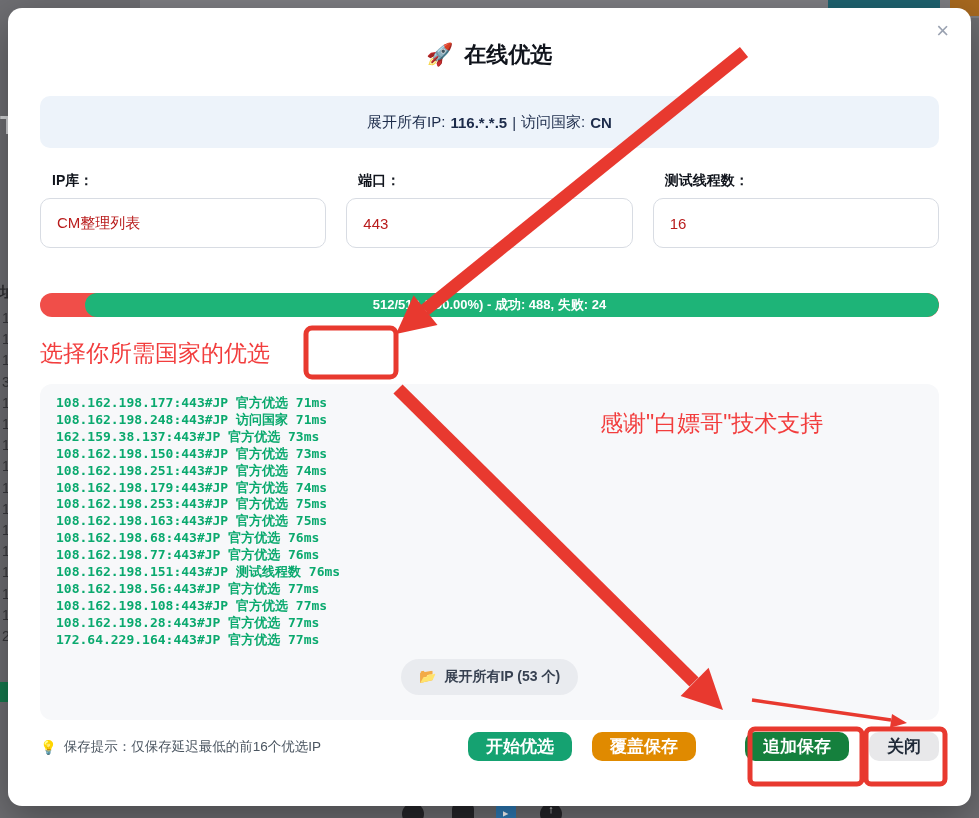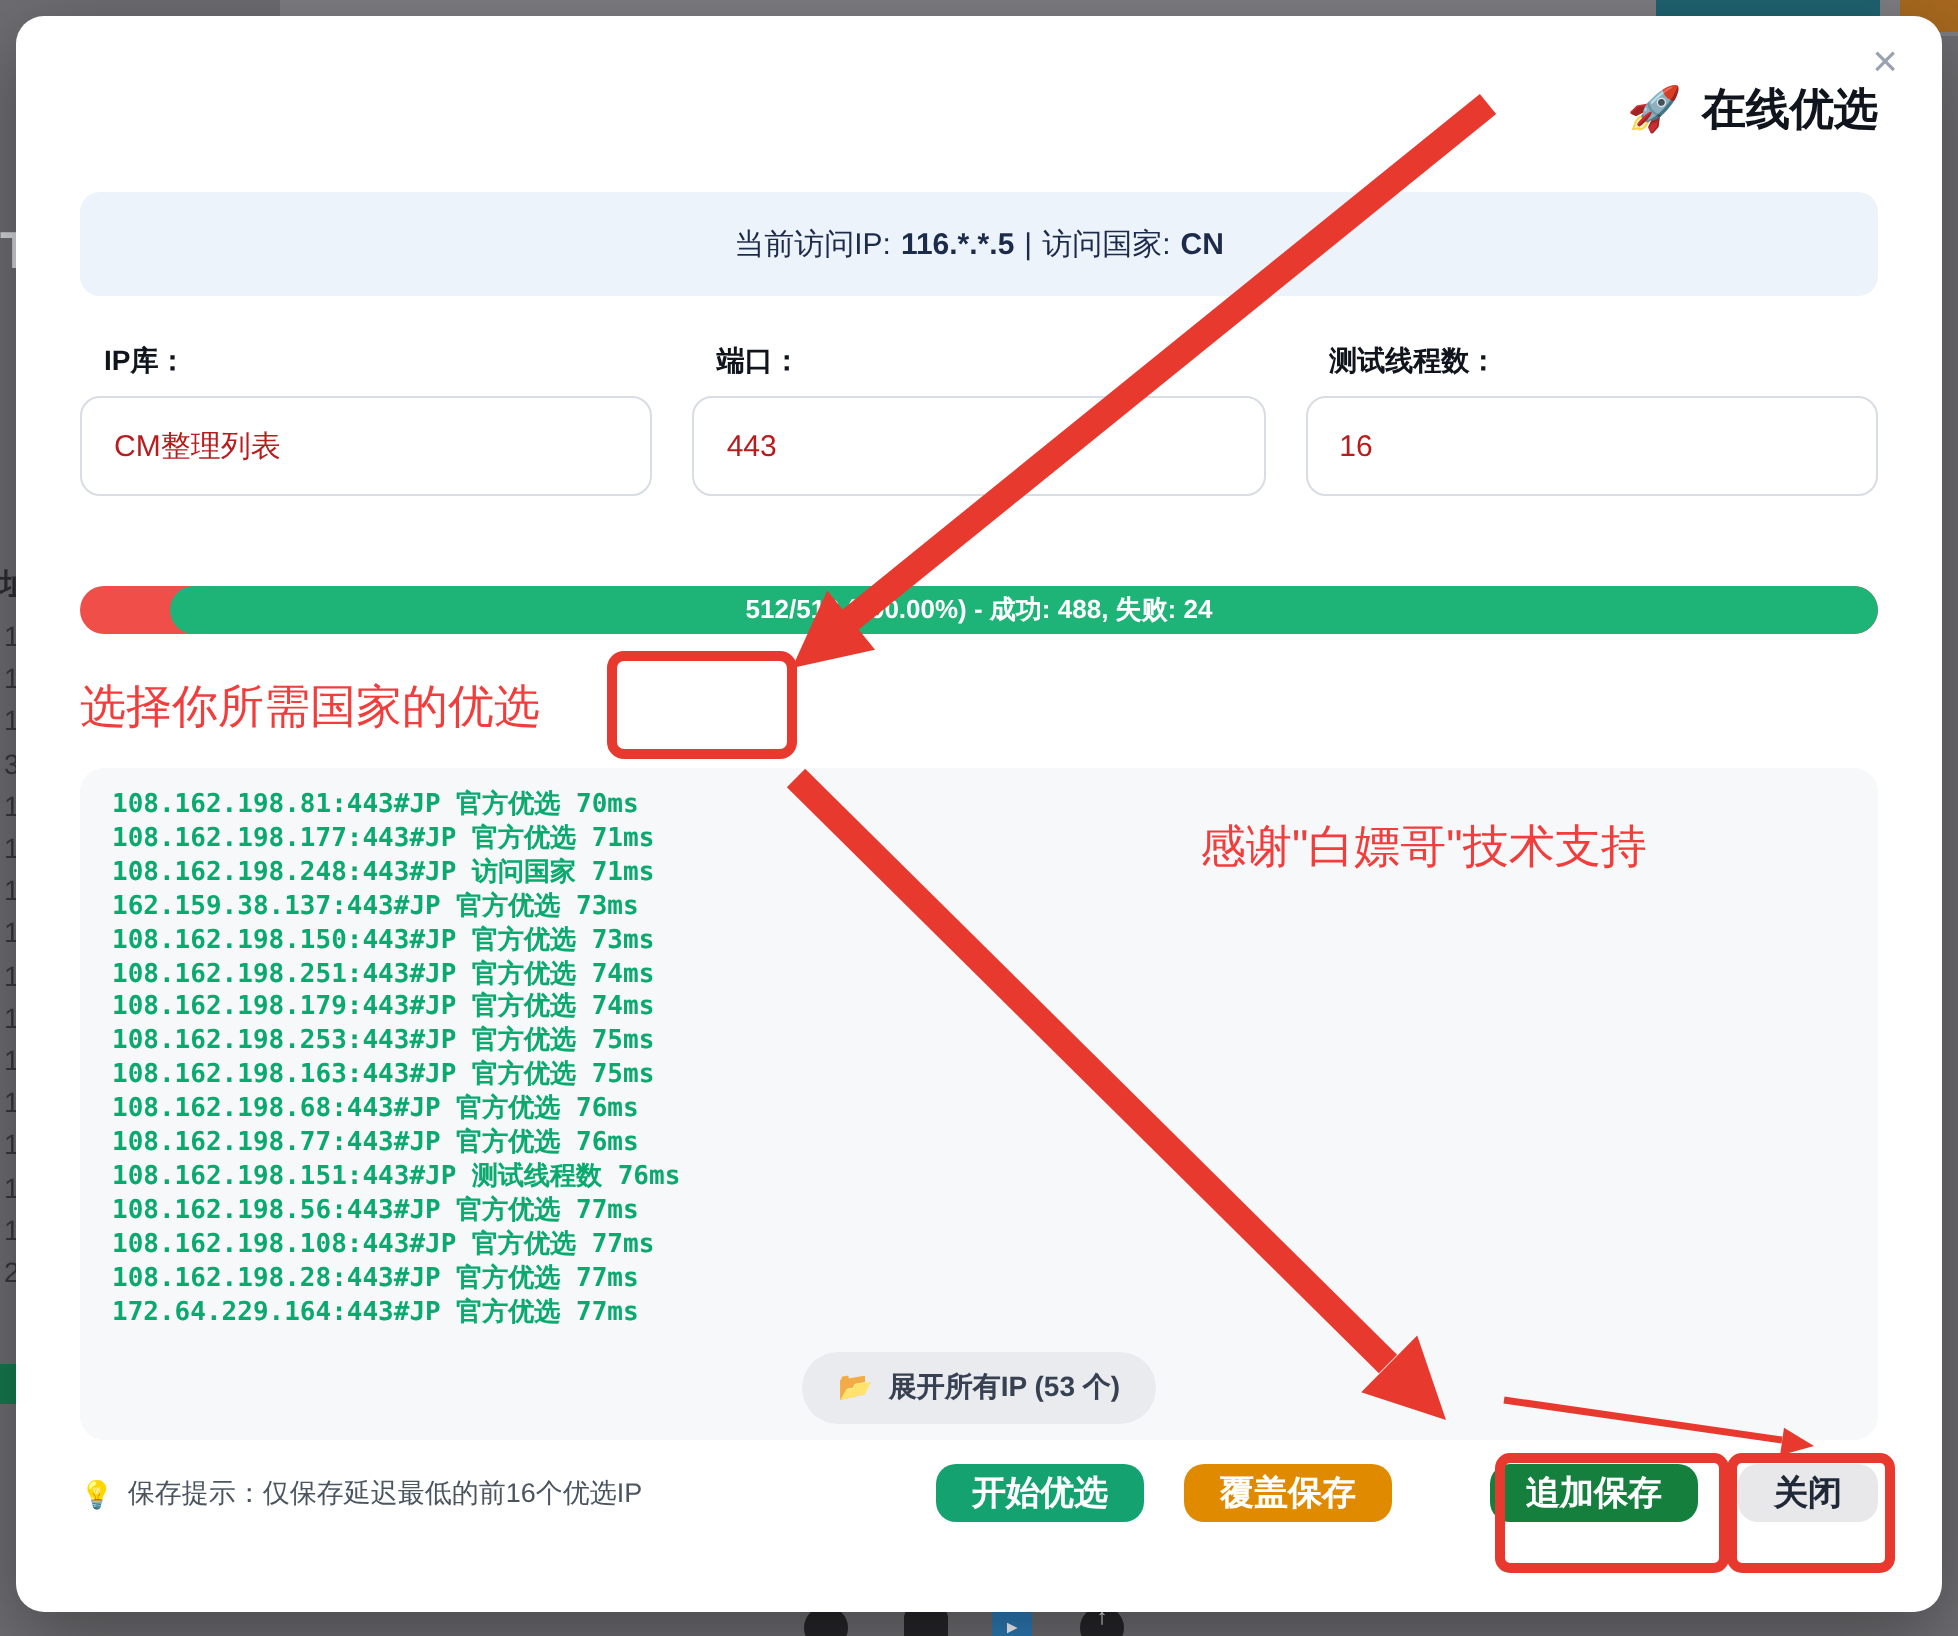--- a/index.html
+++ b/index.html
@@ -25,21 +25,21 @@
     display:flex; align-items:center; justify-content:center; font-size:9px; color:#fff; }
   .bd-icon-telegram span { display:inline-block; transform:rotate(90deg); }
   .bd-icon-top { left:540px; border-radius:50%; display:flex; align-items:flex-start; justify-content:center; font-size:11px; }
   
   .modal {
     position:absolute; z-index:10; left:8px; top:8px; width:963px; height:798px;
     background:#ffffff; border-radius:14px; box-shadow:0 12px 40px rgba(0,0,0,.35);
     padding:22px 32px 0 32px;
   }
   .close-x { position:absolute; top:12px; right:22px; font-size:22px; color:#9aa2b1; cursor:pointer; line-height:1; }
-  .title { text-align:right; font-size:22px; font-weight:bold; color:#10141c; margin-top:10px; }
+  .title { text-align:center; font-size:22px; font-weight:bold; color:#10141c; margin-top:10px; }
   .title .rocket { margin-right:10px; }
   .info-bar {
     margin-top:26px; height:52px; background:#edf3fa; border-radius:10px;
     display:flex; align-items:center; justify-content:center;
     font-size:15px; color:#1c2b4a; gap:5px;
   }
   .info-bar b { font-weight:bold; }
   .fields { display:flex; gap:20px; margin-top:24px; }
   .field { flex:1; }
   .field-label { font-size:14px; font-weight:bold; color:#10141c; margin-bottom:8px;padding-left:12px; }
@@ -125,21 +125,21 @@
 <div class="backdrop-item bd-icon bd-icon-top">↑</div>
 
 <div class="modal">
   <span class="close-x">×</span>
 
   <div class="title">
     <span class="rocket">🚀</span><span>在线优选</span>
   </div>
 
   <div class="info-bar">
-    <span>当前访问IP:</span>
+    <span>展开所有IP:</span>
     <b>116.*.*.5</b>
     <span>|</span>
     <span>访问国家:</span>
     <b>CN</b>
   </div>
 
   <div class="fields">
     <div class="field">
       <div class="field-label">IP库：</div>
       <input value="CM整理列表" style="">
@@ -159,21 +159,20 @@
     <div class="progress-text">512/512 (100.00%) - 成功: 488, 失败: 24</div>
   </div>
 
   <div class="countries">
 
     <span class="annotation-text">选择你所需国家的优选</span>
   </div>
 
   <div class="results-panel">
     <div>
-      <div class="result-line">108.162.198.81:443#JP 官方优选 70ms</div>
         <div class="result-line">108.162.198.177:443#JP 官方优选 71ms</div>
         <div class="result-line">108.162.198.248:443#JP 访问国家 71ms</div>
         <div class="result-line">162.159.38.137:443#JP 官方优选 73ms</div>
         <div class="result-line">108.162.198.150:443#JP 官方优选 73ms</div>
         <div class="result-line">108.162.198.251:443#JP 官方优选 74ms</div>
         <div class="result-line">108.162.198.179:443#JP 官方优选 74ms</div>
         <div class="result-line">108.162.198.253:443#JP 官方优选 75ms</div>
         <div class="result-line">108.162.198.163:443#JP 官方优选 75ms</div>
         <div class="result-line">108.162.198.68:443#JP 官方优选 76ms</div>
         <div class="result-line">108.162.198.77:443#JP 官方优选 76ms</div>

